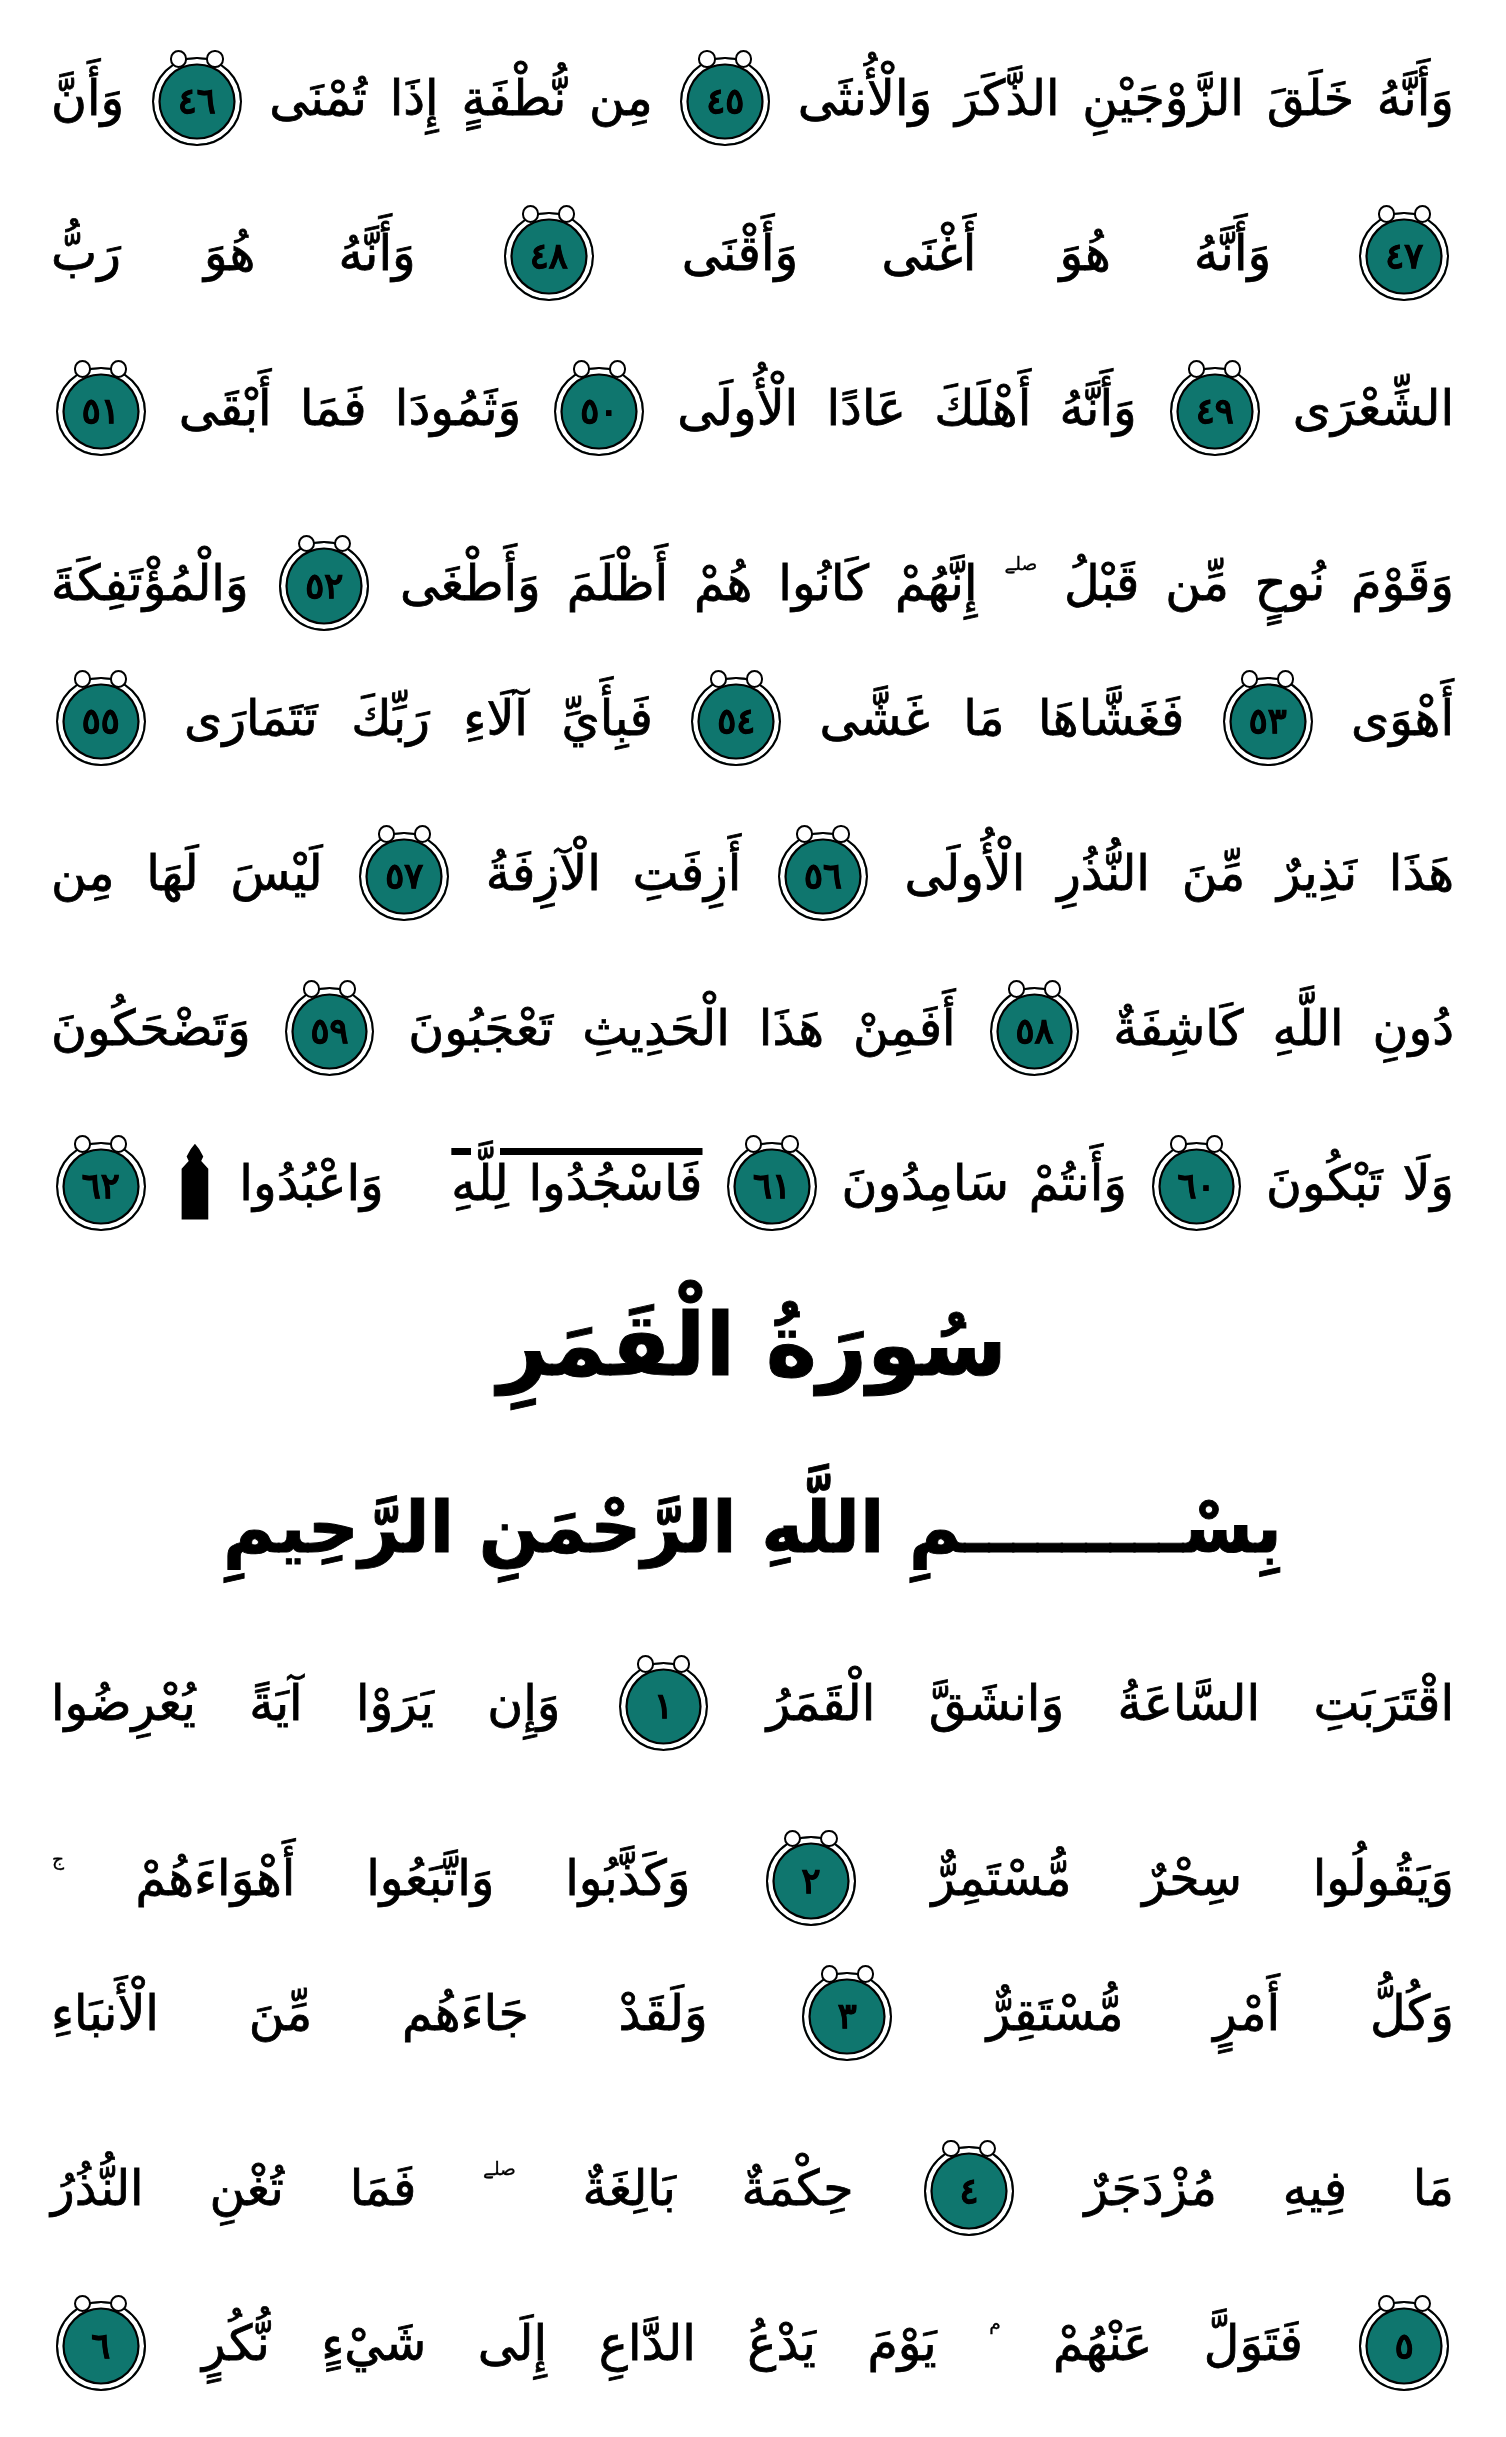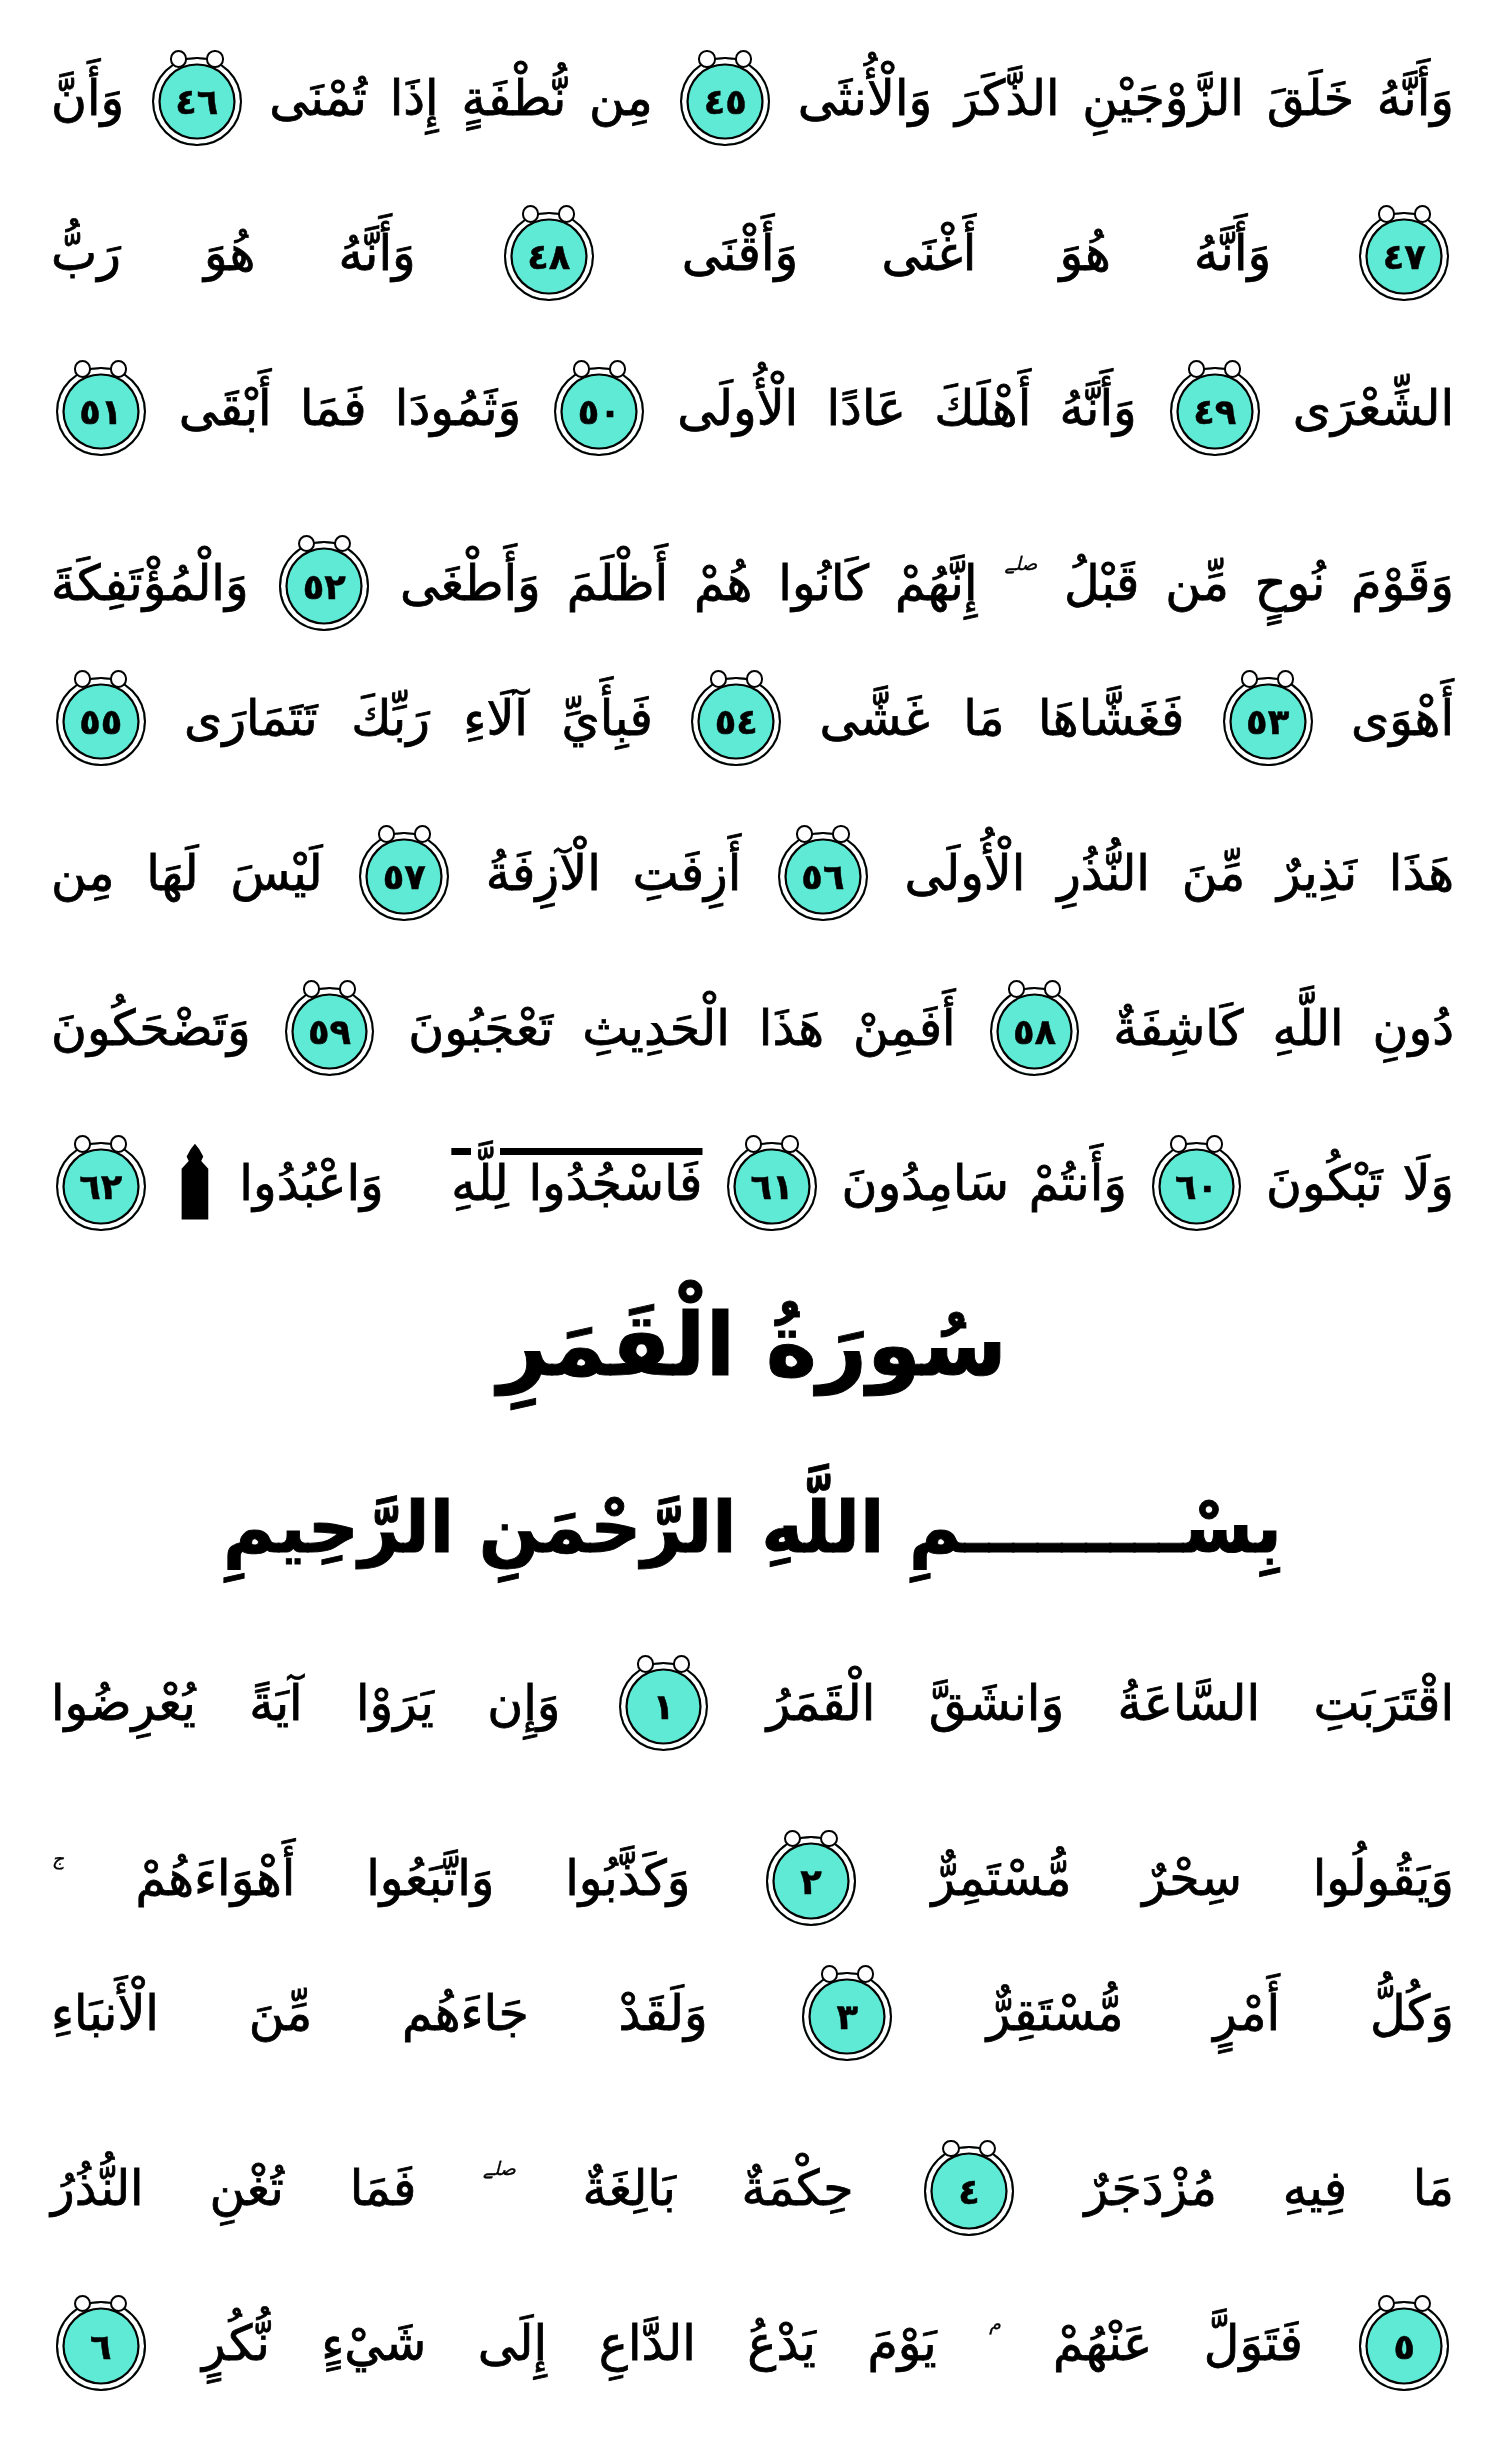--- a/index.html
+++ b/index.html
@@ -57,23 +57,24 @@
   .ayah-marker{
     display:inline-flex;
     align-items:center;
     justify-content:center;
     position:relative;
     width:1.75em;
     height:1.75em;
     border:0.045em solid #000;
     border-radius:50%;
     box-shadow: inset 0 0 0 0.09em #fff, inset 0 0 0 0.135em #000;
-    background:#5eead4;
+    background:#0f766e;
     vertical-align:middle;
     margin:0 0.1em;
+    font-family:Liberation Serif, serif;
     -webkit-text-stroke:0.5px currentColor;
   }
   .ayah-marker::before,
   .ayah-marker::after{
     content:"";
     position:absolute;
     top:-0.17em;
     width:0.27em;
     height:0.27em;
     background:#fff;
@@ -93,21 +94,20 @@
     height:1.55em;
     background:#000;
     clip-path:polygon(50% 0%, 60% 7%, 70% 17%, 65% 23%, 82% 33%, 82% 100%, 18% 100%, 18% 33%, 35% 23%, 30% 17%, 40% 7%);
     vertical-align:-0.4em;
     margin:0 0.08em;
   }
   .waqf{
     font-size:0.38em;
     vertical-align:1.6em;
     margin:4px 0.05em;
-    font-style:italic;
     -webkit-text-stroke:0.3px currentColor;
   }
 </style>
 </head>
 <body>
 
 <div class="page">
   <div class="text-area" id="quran-text">
       <div class="line ayah-line"><span class="seg">وَأَنَّهُ خَلَقَ الزَّوْجَيْنِ الذَّكَرَ وَالْأُنثَى</span> <span class="ayah-marker">
           <span class="num">٤٥</span>

